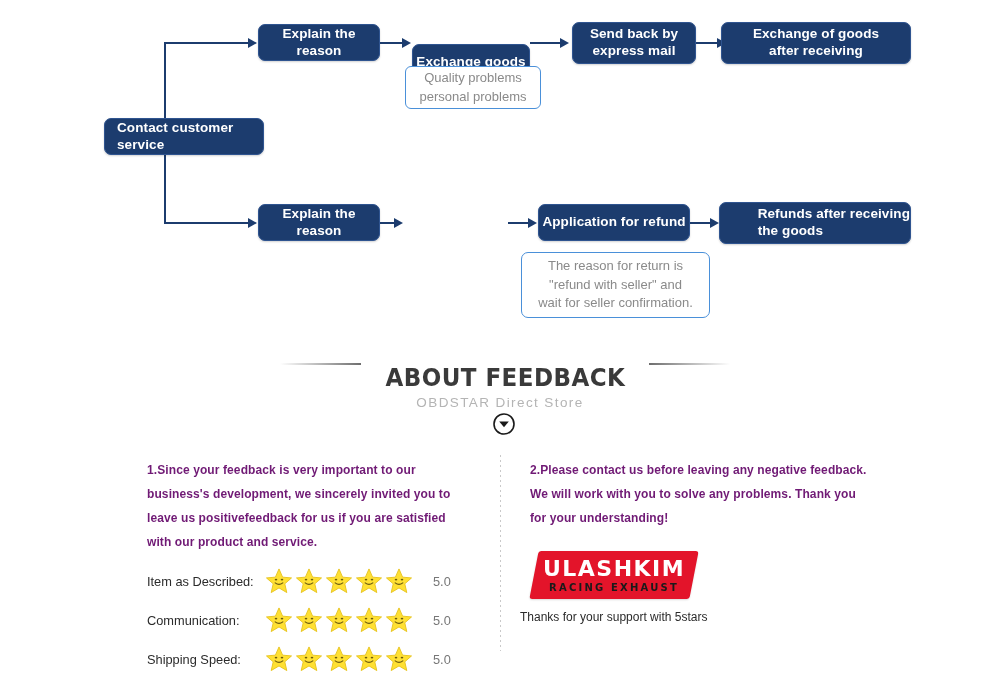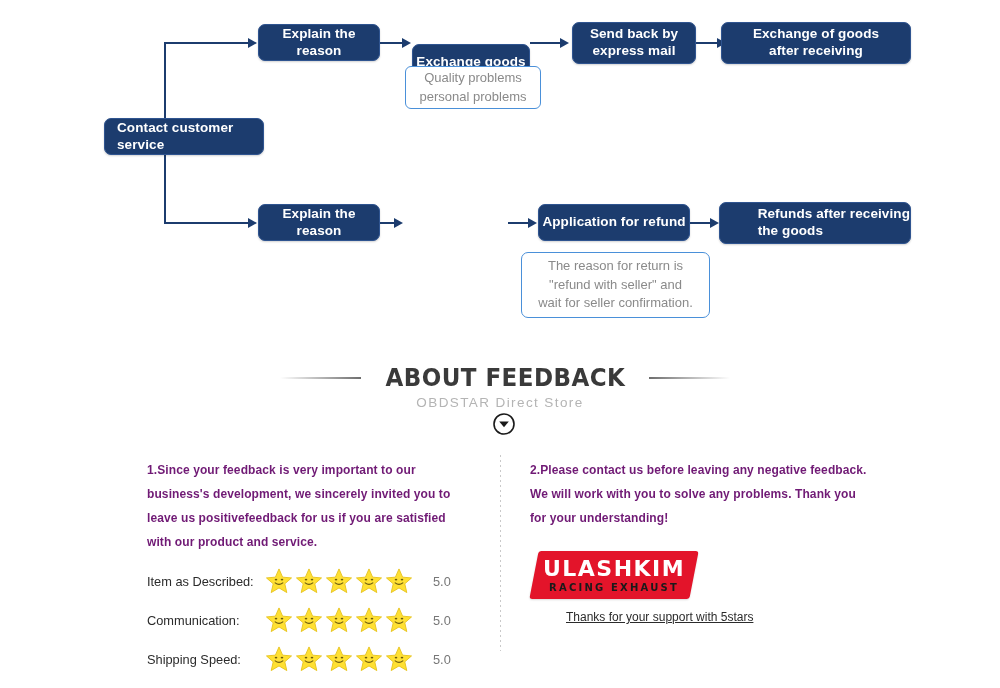--- a/index.html
+++ b/index.html
@@ -58,21 +58,21 @@
     width:0;height:0;
     border-top:5px solid transparent;
     border-bottom:5px solid transparent;
     border-left:9px solid #1c3c6e;
   }
 
   
   .fb-head{position:absolute;left:0;top:355px;width:1000px;height:85px;}
   .fb-title-row{
     position:absolute;left:280px;top:8px;width:450px;
-    display:flex;align-items:center;justify-content:center;gap:14px;
+    display:flex;justify-content:center;gap:14px;
   }
   .rule{height:2px;width:110px;}
   .rule.left{background:linear-gradient(to right,rgba(120,120,120,0),#6d6d6d);}
   .rule.right{background:linear-gradient(to left,rgba(120,120,120,0),#6d6d6d);}
   .fb-title{
     font-family:"DejaVu Sans", sans-serif;
     font-weight:bold;
     font-size:25px;
     color:#3a3a3a;
     letter-spacing:.5px;
@@ -126,22 +126,22 @@
   .logo-inner{transform:skewX(11deg);text-align:center;line-height:1;}
   .logo-1{
     font-family:"DejaVu Sans", sans-serif;
     font-weight:bold;font-size:22px;color:#ffffff;letter-spacing:1.5px;
   }
   .logo-2{
     font-family:"DejaVu Sans", sans-serif;
     font-weight:bold;font-size:10px;color:#1a1a1a;letter-spacing:2.2px;margin-top:3px;
   }
   .logo-note{
-    position:absolute;left:566px;top:610px;
-    font-size:12px;color:#2b2b2b;white-space:nowrap;text-decoration:underline;
+    position:absolute;left:520px;top:610px;
+    font-size:12px;color:#2b2b2b;white-space:nowrap;
   }
 </style>
 </head>
 <body>
 
 <div id="root">
 
   <div class="flow">
 
     <div class="ln v" style="left:164px;top:42px;height:182px;"></div>

